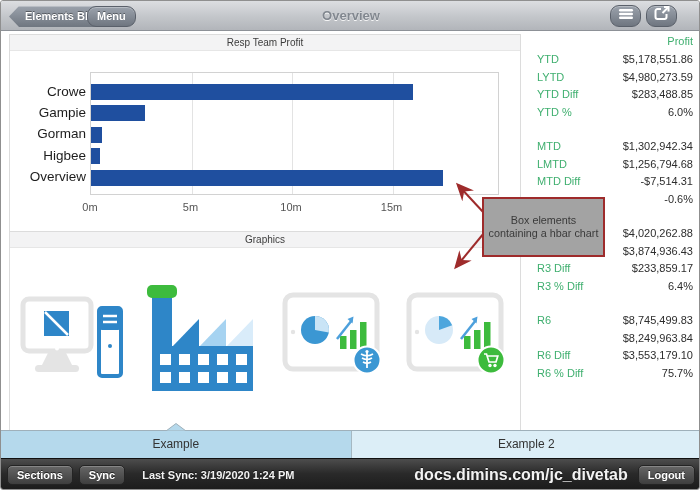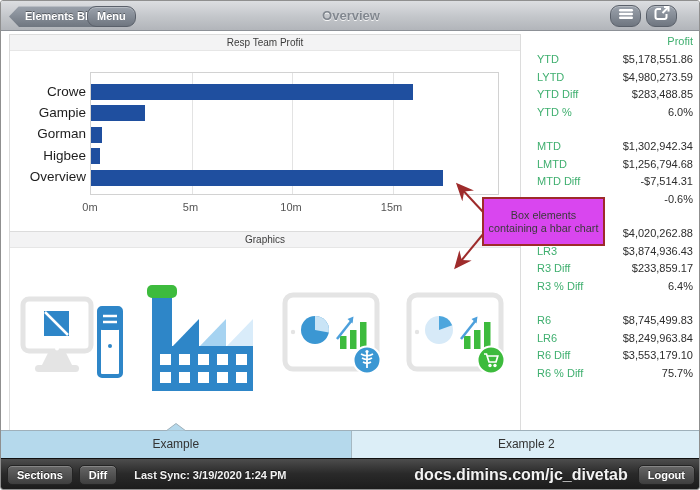--- a/index.html
+++ b/index.html
@@ -78,22 +78,22 @@
     height:20px; line-height:20px; text-align:right; padding-right:7px;
     font-size:11px;
   }
   .side-group { margin-bottom:17px; }
   .side-row { display:flex; height:17.5px; line-height:17.5px; font-size:11px;align-items:flex-end; }
   .side-row .lbl { width:84px; padding-left:14px; }
   .side-row .val { flex:1; text-align:right; padding-right:7px; color:#2d2d2d; }
 
   
   .callout {
-    position:absolute; left:481px; top:196px; width:123px; height:49px;
-    background:#d946ef; border:2px solid #9E2B2B;
+    position:absolute; left:481px; top:196px; width:123px; height:60px;
+    background:#a3a3a3; border:2px solid #9E2B2B;
     display:flex; flex-direction:column; justify-content:center;
     text-align:center; font-size:10.8px; line-height:13px; color:#3a3a3a;
     z-index:5;
   }
   .callout-arrows { position:absolute; left:440px; top:168px; z-index:4; }
 
   
   .tabbar { position:absolute; left:0; top:429px; width:700px; height:36px; border-top:1px solid #9fb0ba; display:flex; }
   .tab {
     flex:1; text-align:center; font-size:12px; color:#333; line-height:27px; cursor:pointer;
@@ -319,21 +319,20 @@
             <span class="lbl" style="color: rgb(63, 175, 111);">R3 % Diff</span>
             <span class="val">6.4%</span>
           </div>
         </div>
         <div class="side-group">
           <div class="side-row">
             <span class="lbl" style="color: rgb(63, 175, 111);">R6</span>
             <span class="val">$8,745,499.83</span>
           </div>
           <div class="side-row">
-            <span class="lbl" style="color: rgb(63, 175, 111);">LR6</span>
             <span class="val">$8,249,963.84</span>
           </div>
           <div class="side-row">
             <span class="lbl" style="color: rgb(63, 175, 111);">R6 Diff</span>
             <span class="val">$3,553,179.10</span>
           </div>
           <div class="side-row">
             <span class="lbl" style="color: rgb(63, 175, 111);">R6 % Diff</span>
             <span class="val">75.7%</span>
           </div>
@@ -358,20 +357,20 @@
   <svg class="tab-notch" width="20" height="8" viewBox="0 0 20 8">
     <polygon points="0,8 10,0.5 20,8" fill="#b5d9ec" stroke="#9fb0ba" stroke-width="1"></polygon>
   </svg>
   <div class="tabbar">
     <div class="tab selected">Example</div>
     <div class="tab unselected">Example 2</div>
   </div>
 
   <div class="statusbar">
     <div class="sb-btn">Sections</div>
-    <div class="sb-btn">Diff</div>
+    <div class="sb-btn">Sync</div>
     <div class="sb-text">Last Sync: 3/19/2020 1:24 PM</div>
     <div class="sb-spacer"></div>
     <div class="sb-url">docs.dimins.com/jc_divetab</div>
     <div class="sb-btn sb-logout">Logout</div>
   </div>
 
 </div>
 
 </body></html>

